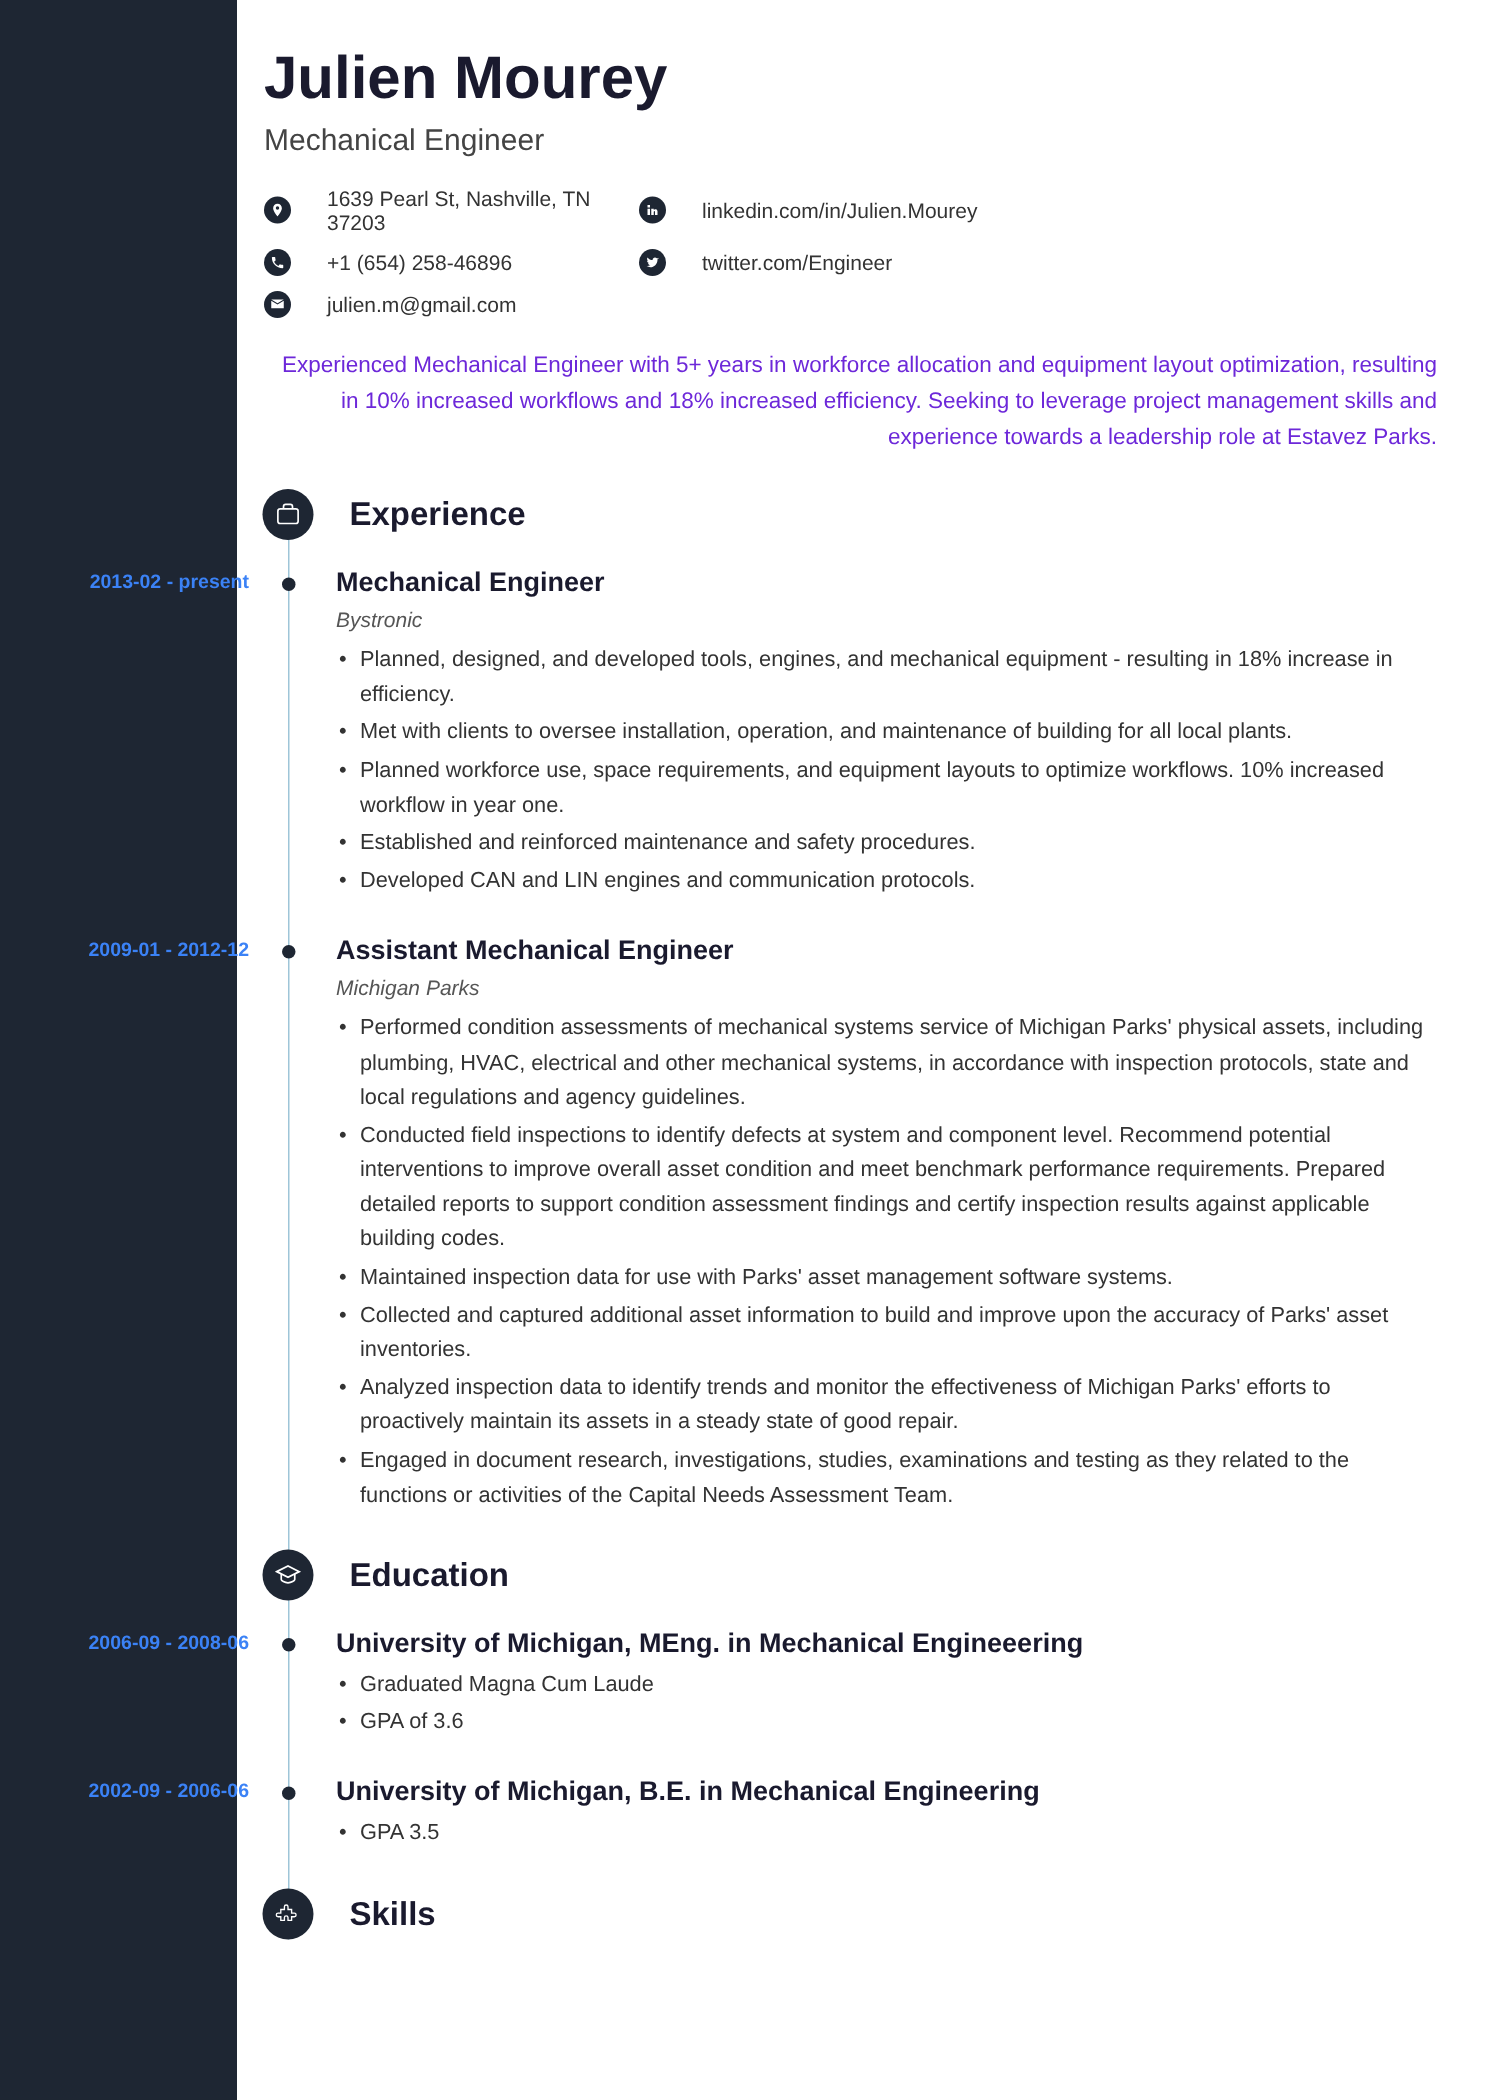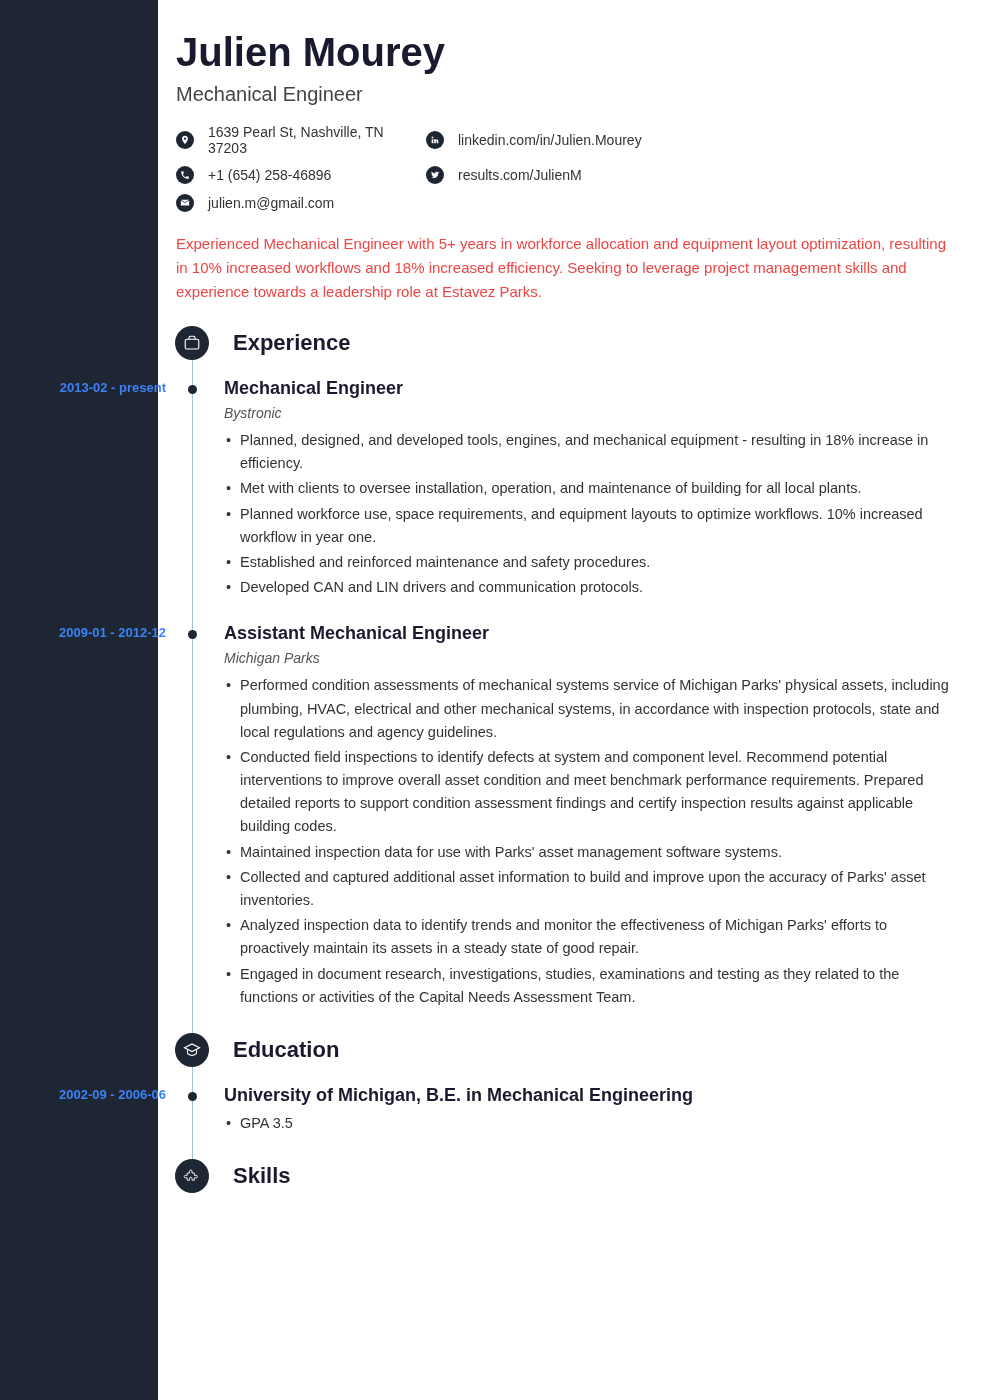--- a/index.html
+++ b/index.html
@@ -39,40 +39,41 @@
   .contact-grid {
     display: grid;
     grid-template-columns: 250px 300px;
     column-gap: 0;
     row-gap: 10px;
     margin-bottom: 20px;
   }
   .contact-item {
     display: flex;
     align-items: center;
-    gap: 14px;
+    gap: 24px;
     font-size: 14px;
     color: #333;
   }
   .contact-icon {
     width: 18px;
     height: 18px;
     background: #1e2633;
     border-radius: 50%;
     display: inline-flex;
     align-items: center;
     justify-content: center;
     flex-shrink: 0;
   }
   .contact-icon svg { fill: #fff; }
   .summary {
     font-size: 15px;
     line-height: 1.6;
-    color: #ef4444;
+    color: #6d28d9;
     margin-bottom: 22px;
+    text-align: right;
   }
   .section-header {
     display: flex;
     align-items: center;
     gap: 24px;
     margin-bottom: 18px;
     position: relative;
   }
   .section-icon-wrap {
     width: 34px;
@@ -234,21 +235,21 @@
             </svg>
         </span>
         <span>+1 (654) 258-46896</span>
       </div>
       <div class="contact-item">
         <span class="contact-icon">
           <svg width="10" height="10" viewBox="0 0 24 24">
               <path d="M22 5.9c-.7.3-1.5.6-2.3.7.8-.5 1.5-1.3 1.8-2.3-.8.5-1.7.8-2.6 1-1.5-1.6-4-1.7-5.6-.2-.8.8-1.2 1.9-1.1 3-3.3-.2-6.3-1.7-8.3-4.3-1.1 1.9-.5 4.3 1.3 5.5-.7 0-1.3-.2-1.9-.5 0 2 1.4 3.7 3.3 4.1-.6.2-1.3.2-1.9.1.5 1.7 2.1 2.8 3.9 2.9-1.7 1.4-3.9 2-6.1 1.7 7.6 4.9 17.5-.5 17.5-10.2v-.5c.8-.5 1.4-1.2 2-2z"></path>
             </svg>
         </span>
-        <span>results.com/JulienM</span>
+        <span>twitter.com/Engineer</span>
       </div>
       <div class="contact-item">
         <span class="contact-icon">
           <svg width="10" height="10" viewBox="0 0 24 24">
               <path d="M2 6l10 6 10-6v12H2zM2 4h20l-10 6z"></path>
             </svg>
         </span>
         <span>julien.m@gmail.com</span>
       </div>
     </div>
@@ -272,21 +273,21 @@
           <div class="entry">
             <div class="dates">2013-02 - present</div>
             <div class="entry-dot"></div>
             <div class="entry-title">Mechanical Engineer</div>
             <div class="entry-company">Bystronic</div>
             <ul class="bullets">
               <li>Planned, designed, and developed tools, engines, and mechanical equipment - resulting in 18% increase in efficiency.</li>
               <li>Met with clients to oversee installation, operation, and maintenance of building for all local plants.</li>
               <li>Planned workforce use, space requirements, and equipment layouts to optimize workflows. 10% increased workflow in year one.</li>
               <li>Established and reinforced maintenance and safety procedures.</li>
-              <li>Developed CAN and LIN drivers and communication protocols.</li>
+              <li>Developed CAN and LIN engines and communication protocols.</li>
             </ul>
           </div>
           <div class="entry">
             <div class="dates">2009-01 - 2012-12</div>
             <div class="entry-dot"></div>
             <div class="entry-title">Assistant Mechanical Engineer</div>
             <div class="entry-company">Michigan Parks</div>
             <ul class="bullets">
               <li>Performed condition assessments of mechanical systems service of Michigan Parks' physical assets, including plumbing, HVAC, electrical and other mechanical systems, in accordance with inspection protocols, state and local regulations and agency guidelines.</li>
               <li>Conducted field inspections to identify defects at system and component level. Recommend potential interventions to improve overall asset condition and meet benchmark performance requirements. Prepared detailed reports to support condition assessment findings and certify inspection results against applicable building codes.</li>
@@ -303,20 +304,29 @@
           <svg width="18" height="18" viewBox="0 0 24 24" stroke-width="1.5">
               <path d="M2 9l10-5 10 5-10 5z"></path>
               <path d="M6 11v5c0 1 3 3 6 3s6-2 6-3v-5"></path>
             </svg>
         </div>
         <div class="section-title">Education</div>
       </div>
 
       <div id="education-container">
           <div class="entry">
+            <div class="dates">2006-09 - 2008-06</div>
+            <div class="entry-dot"></div>
+            <div class="entry-title">University of Michigan, MEng. in Mechanical Engineeering</div>
+            <ul class="bullets">
+              <li>Graduated Magna Cum Laude</li>
+              <li>GPA of 3.6</li>
+            </ul>
+          </div>
+          <div class="entry">
             <div class="dates">2002-09 - 2006-06</div>
             <div class="entry-dot"></div>
             <div class="entry-title">University of Michigan, B.E. in Mechanical Engineering</div>
             <ul class="bullets">
               <li>GPA 3.5</li>
             </ul>
           </div>
         </div>
 
       <div class="section-header">

